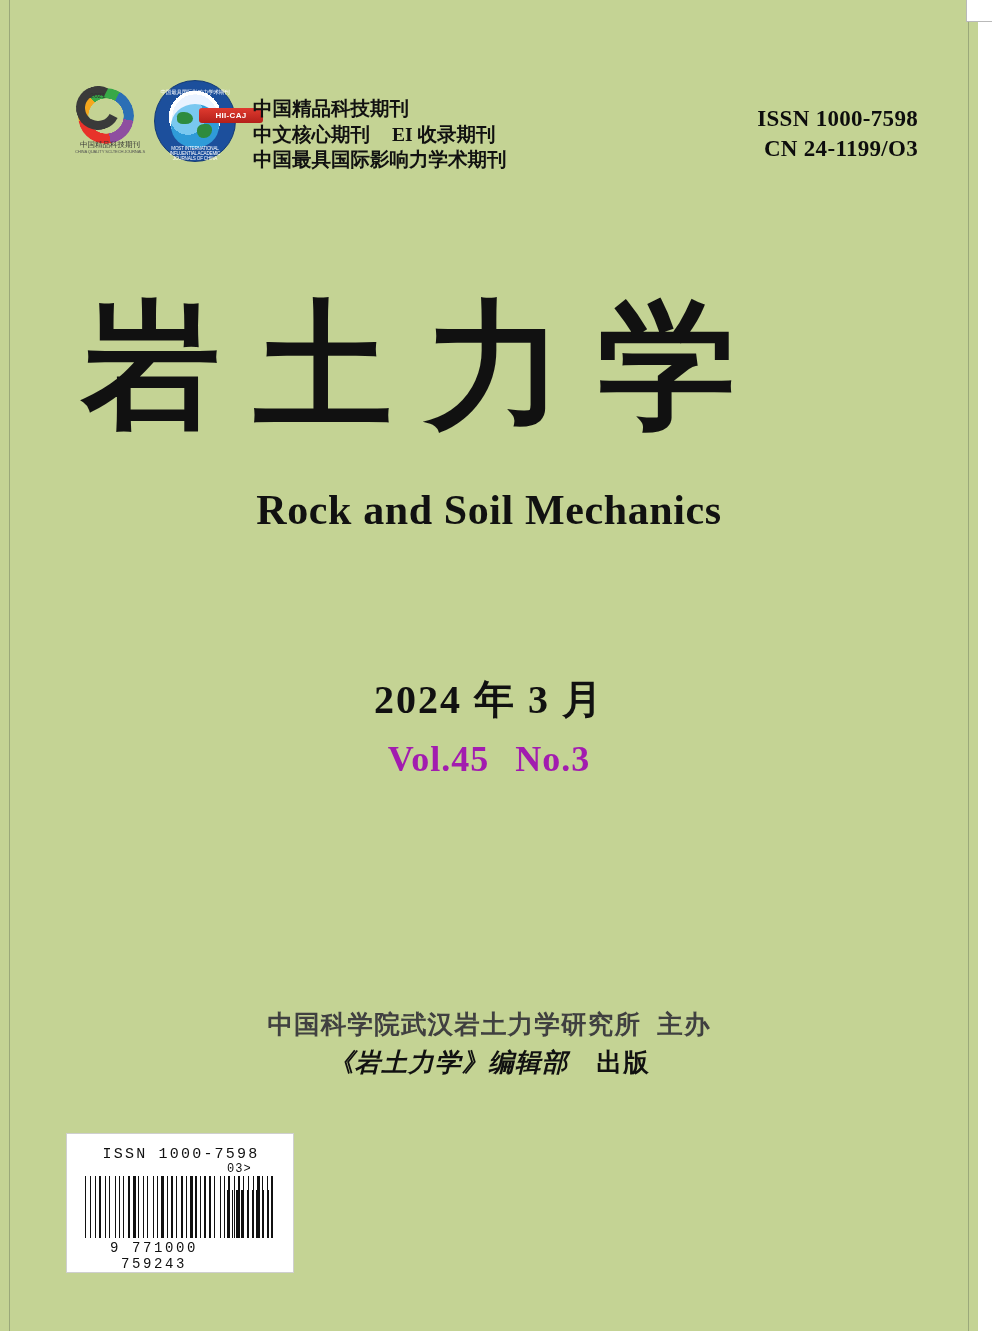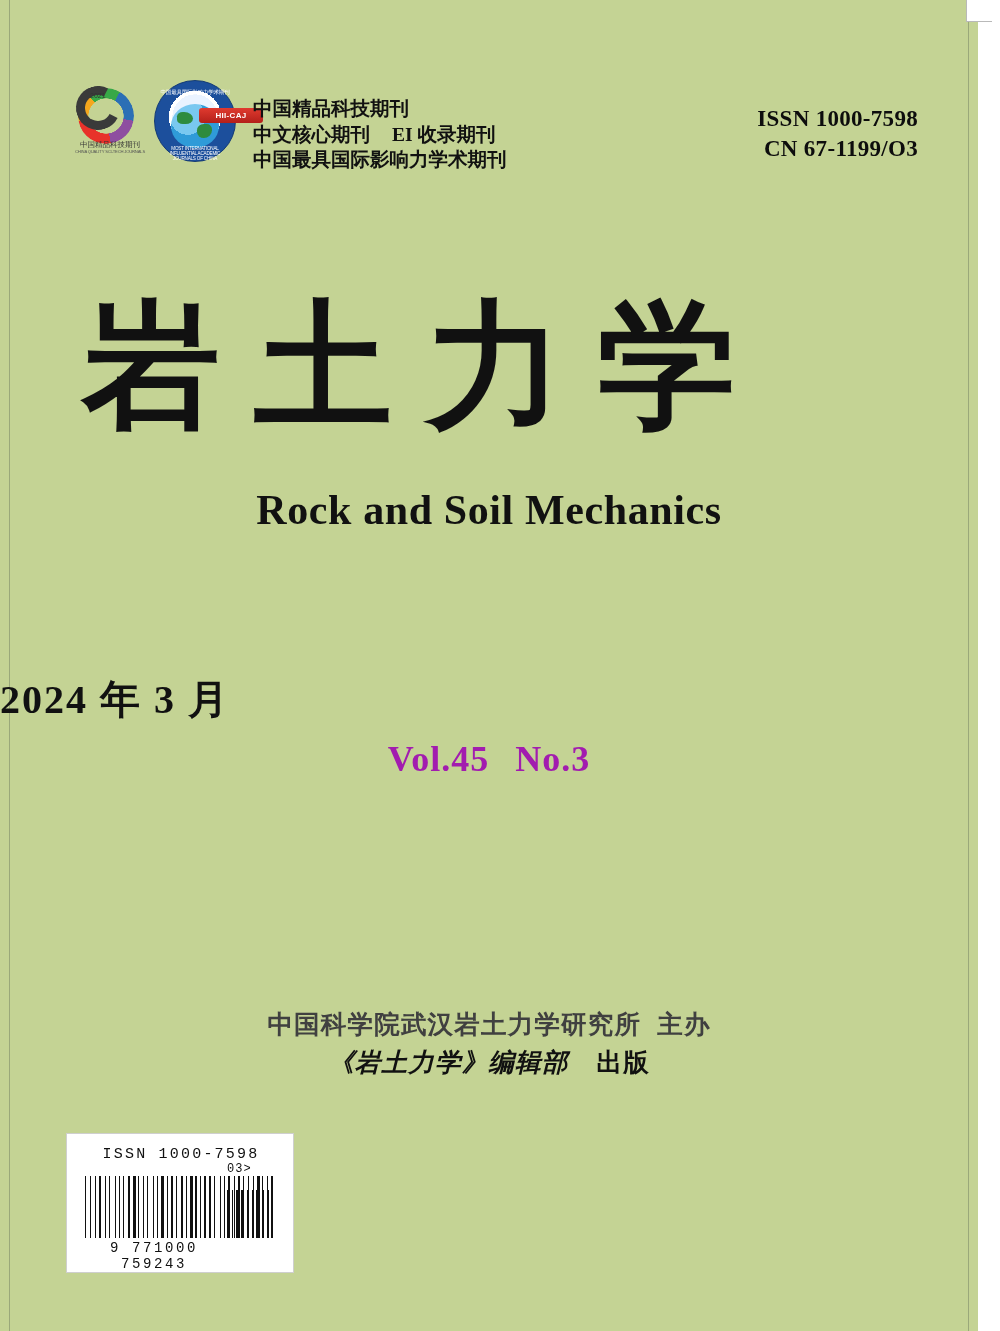--- a/index.html
+++ b/index.html
@@ -273,20 +273,21 @@
     color: #111111;
     letter-spacing: 0.6px;
   }
 
   
   .date-line {
     position: absolute;
     left: 0;
     top: 672px;
     width: 978px;
+    text-align: center;
     font-family: "Liberation Serif", serif;
     font-weight: bold;
     font-size: 40px;
     color: #111111;
     letter-spacing: 2px;
   }
   .vol-line {
     position: absolute;
     left: 0;
     top: 738px;
@@ -429,21 +430,21 @@
   <div class="header-lines">
     <div class="hl">中国精品科技期刊</div>
     <div class="hl">
       <span>中文核心期刊</span><span class="ei">EI 收录期刊</span>
     </div>
     <div class="hl">中国最具国际影响力学术期刊</div>
   </div>
 
   <div class="issn-block">
     <div>ISSN 1000-7598</div>
-    <div>CN 67-1199/O3</div>
+    <div>CN 24-1199/O3</div>
   </div>
 
   <div class="cn-title">岩土力学</div>
   <div class="en-title">Rock and Soil Mechanics</div>
 
   <div class="date-line">2024 年 3 月</div>
   <div class="vol-line">
     <span>Vol.45</span><span class="gap"></span><span>No.3</span>
   </div>
 

